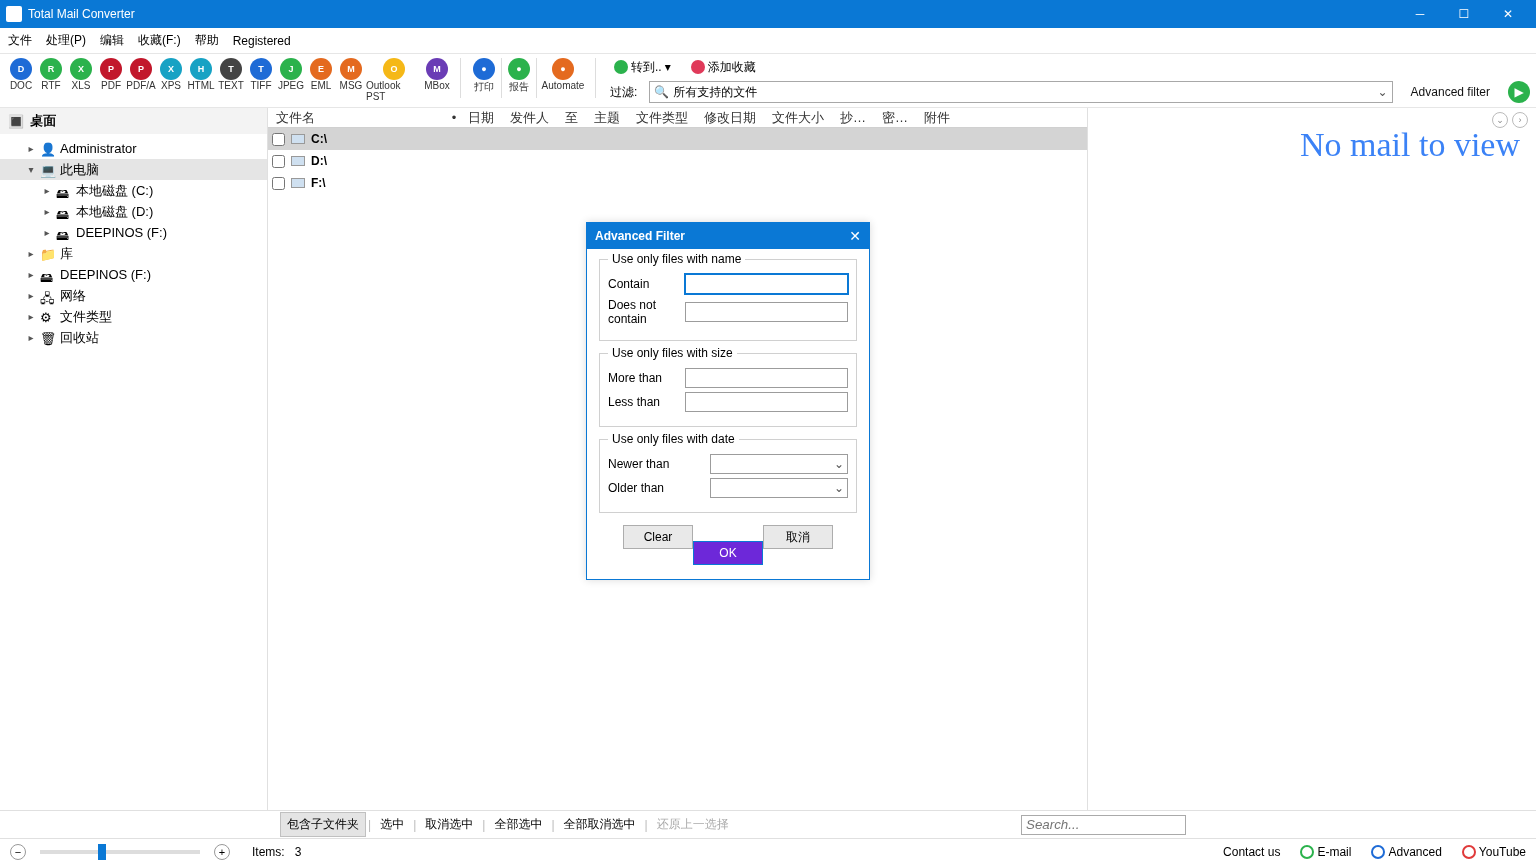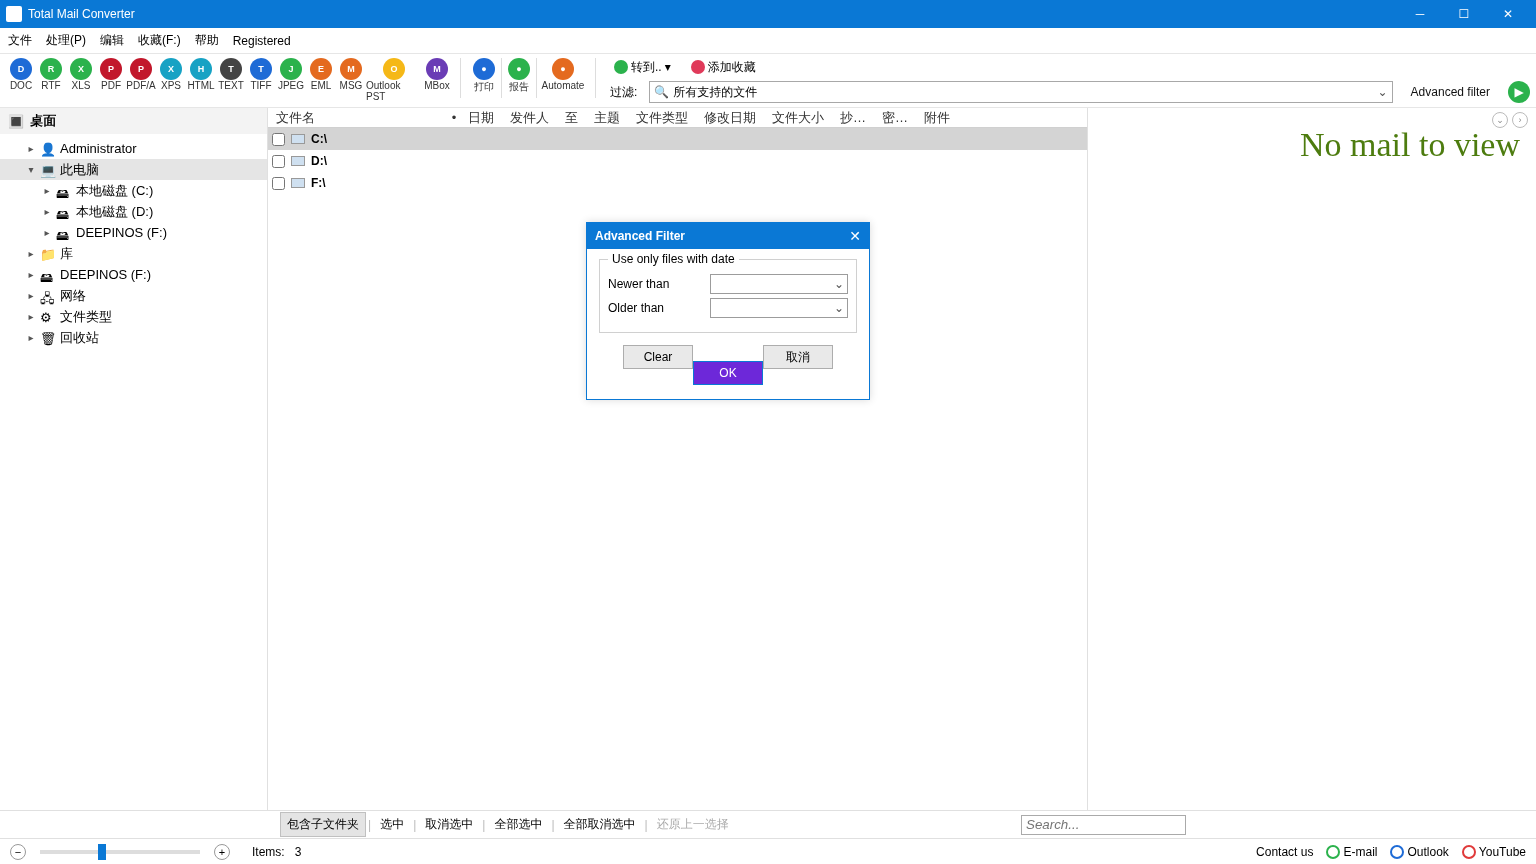--- a/index.html
+++ b/index.html
@@ -35,34 +35,34 @@
 .filepane { width:820px; border-right:1px solid #e0e0e0;}
 .cols { display:flex; border-bottom:1px solid #d0d0d0; font-size:13px; height:20px; align-items:center; color:#333;}
 .cols span{padding:0 8px;}
 .cols .fn{width:180px;} .cols .dot2{width:12px;text-align:center;padding:0;}
 .row { display:flex; align-items:center; height:22px; font-size:12px; padding-left:4px; gap:6px;}
 .row.sel{background:#d4d4d4;}
 .row input[type=checkbox]{margin:0;}
 .row .drive-ic{width:14px;height:10px;border:1px solid #999;background:#cfe0f0;display:inline-block;}
 .hint{color:#999;font-size:12px;padding:4px 8px;}
 .preview{flex:1; display:flex; align-items:flex-start; justify-content:flex-end; padding:8px 16px; position:relative;}
-.preview .msg{font-family:"Times New Roman",serif; font-size:34px; color:#4d7c0f; margin-top:10px;}
+.preview .msg{font-family:"Times New Roman",serif; font-size:34px; color:#3b82f6; margin-top:10px;}
 .prev-ctrls{position:absolute;top:4px;right:8px;display:flex;gap:4px;}
 .prev-ctrls .pc{width:16px;height:16px;border:1px solid #bbb;border-radius:50%;display:flex;align-items:center;justify-content:center;font-size:9px;color:#888;}
 .actionbar{height:28px;border-top:1px solid #e0e0e0;display:flex;align-items:center;font-size:12px;padding:0 0 0 280px;gap:0;}
 .actionbar .ab{padding:3px 6px;border:1px solid transparent;}
 .actionbar .ab.sel{background:#e4e4e4;border:1px solid #c0c0c0;}
 .actionbar .sep{color:#bbb;margin:0 2px;}
 .actionbar .restore{color:#aaa;}
 .actionbar .search{margin-left:auto;width:165px;height:20px;border:1px solid #aaa;padding:0 4px;color:#888;font-style:italic;margin-right:350px;}
 .status{height:26px;border-top:1px solid #e0e0e0;display:flex;align-items:center;font-size:12px;padding:0 10px;gap:10px;}
 .slider{width:160px;height:4px;background:#ddd;position:relative;margin:0 4px;}
 .slider .thumb{width:8px;height:16px;background:#0a78d5;position:absolute;top:-6px;left:58px;}
 .zoom-btn{width:16px;height:16px;border:1px solid #999;border-radius:50%;display:flex;align-items:center;justify-content:center;font-size:11px;}
-.status .links{margin-left:auto;display:flex;gap:13px;align-items:center;}
+.status .links{margin-left:auto;display:flex;gap:20px;align-items:center;}
 .status .lk{display:flex;align-items:center;gap:3px;}
 .status .ring{width:14px;height:14px;border:2px solid;border-radius:50%;display:inline-block;}
 .dialog{position:absolute;left:586px;top:222px;width:284px;background:#fff;border:1px solid #0a78d5;box-shadow:0 0 8px rgba(0,0,0,.15);}
 .dlg-title{height:26px;background:#0a78d5;color:#fff;display:flex;align-items:center;padding:0 8px;font-size:12px;font-weight:bold;}
 .dlg-title .x{margin-left:auto;font-size:14px;font-weight:normal;}
 .dlg-body{padding:10px 12px 14px 12px;font-size:12px;}
 .fieldset{border:1px solid #d0d0d0;margin-bottom:12px;padding:10px 8px 10px 8px;position:relative;}
 .fieldset .legend{position:absolute;top:-8px;left:8px;background:#fff;padding:0 4px;font-size:12px;}
 .fr{display:flex;align-items:center;margin:4px 0;gap:6px;}
 .fr label{width:96px;}
@@ -320,36 +320,58 @@
   <span style="margin-left:12px">Items:</span>
   <span>3</span>
   <div class="links">
     <span class="lk">Contact us</span>
     <span class="lk">
         <span class="ring" style="border-color:#2bb24c"></span>
         <span>E-mail</span>
       </span>
     <span class="lk">
         <span class="ring" style="border-color:#1e6bd6"></span>
-        <span>Outlook</span>
+        <span>Advanced</span>
       </span>
     <span class="lk">
         <span class="ring" style="border-color:#e03a3a"></span>
         <span>YouTube</span>
       </span>
   </div>
 </div>
 
 <div class="dialog">
   <div class="dlg-title">
     <span>Advanced Filter</span>
     <span class="x">✕</span>
   </div>
   <div class="dlg-body">
     <div class="fieldset">
+      <span class="legend">Use only files with name</span>
+      <div class="fr">
+          <label>Contain</label>
+          <input class="focus" style="">
+        </div>
+      <div class="fr">
+          <label>Does not contain</label>
+          <input style="">
+        </div>
+    </div>
+    <div class="fieldset">
+      <span class="legend">Use only files with size</span>
+      <div class="fr">
+          <label>More than</label>
+          <input style="">
+        </div>
+      <div class="fr">
+          <label>Less than</label>
+          <input style="">
+        </div>
+    </div>
+    <div class="fieldset">
       <span class="legend">Use only files with date</span>
       <div class="fr">
           <label>Newer than</label>
           <div class="combo">
             <span></span>
             <span class="dd">⌄</span>
           </div>
         </div>
       <div class="fr">
           <label>Older than</label>

